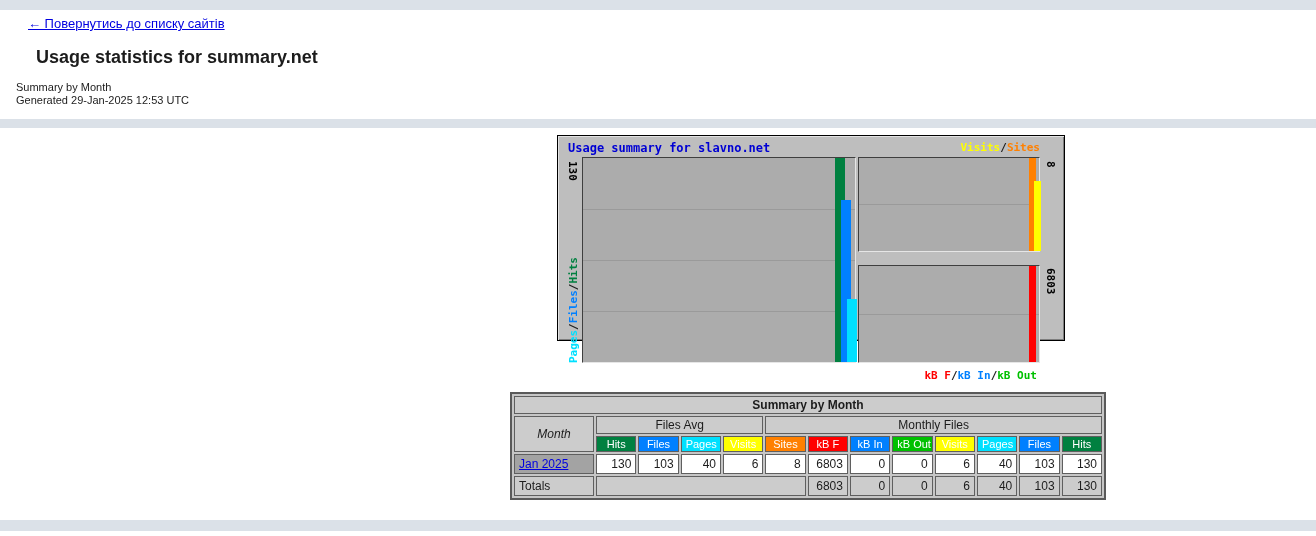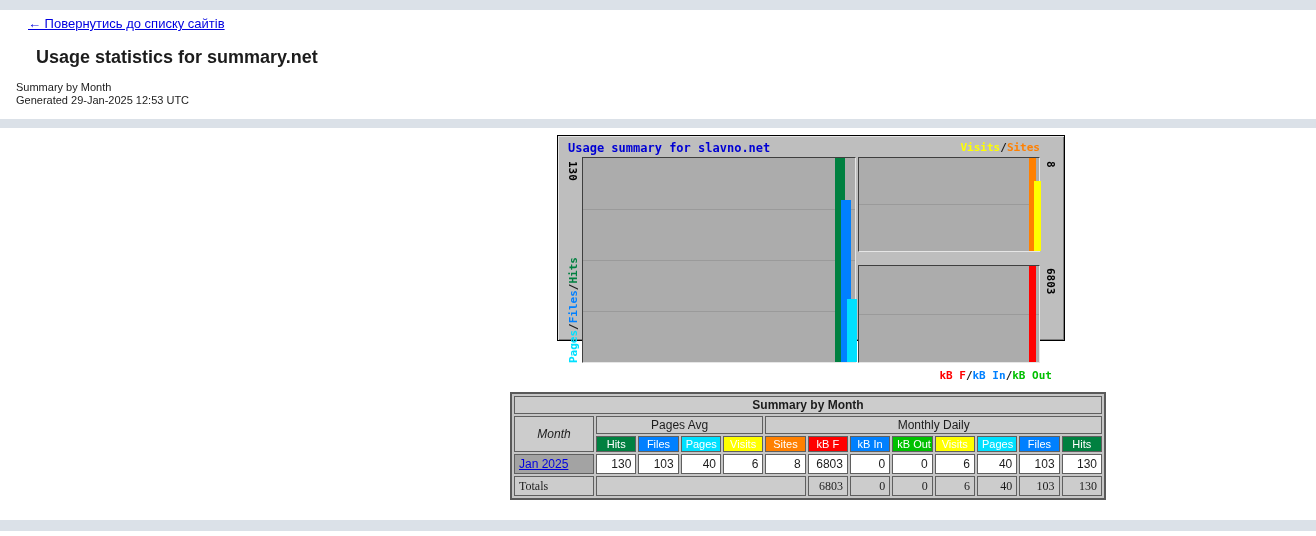--- a/index.html
+++ b/index.html
@@ -20,21 +20,21 @@
 
   
   .graph {
     position:absolute; left:557px; top:135px; width:508px; height:206px;
     background:#bebebe; border:1px solid #000;
     box-shadow: inset 1px 1px 0 #e2e2e2, inset -1px -1px 0 #7d7d7d;
     font-family:"DejaVu Sans Mono", monospace;
   }
   .graph-title { position:absolute; left:10px; top:5px; font-size:12px; font-weight:bold; }
   .graph-topright { position:absolute; right:24px; top:5px; font-size:11px; font-weight:bold; }
-  .graph-botright { position:absolute; right:12px; top:233px; font-size:11px; font-weight:bold; }
+  .graph-botright { position:absolute; right:27px; top:233px; font-size:11px; font-weight:bold; }
   .sep { color:#202020; }
   .plot {
     position:absolute; background:#acacac;
     border:1px solid; border-color:#3f3f3f #e6e6e6 #e6e6e6 #3f3f3f;
   }
   .plot-main { left:24px; top:21px; width:274px; height:206px; }
   .plot-rt   { left:300px; top:21px; width:182px; height:95px; }
   .plot-rb   { left:300px; top:129px; width:182px; height:98px; }
   .grid { position:absolute; left:0; right:0; height:1px; background:#9a9a9a; }
   .bar { position:absolute; bottom:0; }
@@ -65,21 +65,21 @@
   table.summary th, table.summary td {
     border:1px solid #5f5f5f; padding:1px 4px; font-weight:normal; overflow:hidden; white-space:nowrap;
   }
   .gcell { background:#cccccc; }
   tr.r-title th { height:18px; font-weight:bold; text-align:center; }
   tr.r-group th { height:15px; text-align:center; }
   th.month-hdr { text-align:left; vertical-align:middle;font-style:italic; }
   tr.r-cols th { height:16px; color:#ffffff; font-size:11px; text-align:center; }
   tr.r-data td { background:#ffffff; text-align:right; height:20px; }
   tr.r-data th { background:#a3a3a3; text-align:left; height:20px; }
-  tr.r-totals th { height:20px;font-family:Liberation Serif, serif; }
+  tr.r-totals th { height:20px; }
   th.tot-label { text-align:left; }
   th.tot-val { text-align:right; }
   .month-link { color:#0000e0; text-decoration:underline; }
 </style>
 </head>
 <body>
 
 <div class="strip strip-top"></div>
 
 <a href="#" class="back-link">← Повернутись до списку сайтів</a>
@@ -145,22 +145,22 @@
       <col>
       <col>
       <col>
   </colgroup>
   <tbody>
       <tr class="r-title">
     <th colspan="13" class="gcell">Summary by Month</th>
   </tr>
   <tr class="r-group">
     <th rowspan="2" class="gcell month-hdr">Month</th>
-    <th colspan="4" class="gcell">Pages Avg</th>
-    <th colspan="8" class="gcell">Monthly Daily</th>
+    <th colspan="4" class="gcell">Files Avg</th>
+    <th colspan="8" class="gcell">Monthly Files</th>
   </tr>
   <tr class="r-cols">
     <th style="background-color: rgb(0, 128, 64);">Hits</th>
     <th style="background-color: rgb(0, 128, 255);">Files</th>
     <th style="background-color: rgb(0, 224, 255);">Pages</th>
     <th style="background-color: rgb(255, 255, 0);">Visits</th>
     <th style="background-color: rgb(255, 128, 0);">Sites</th>
     <th style="background-color: rgb(255, 0, 0);">kB F</th>
     <th style="background-color: rgb(0, 128, 255);">kB In</th>
     <th style="background-color: rgb(0, 192, 0);">kB Out</th>

